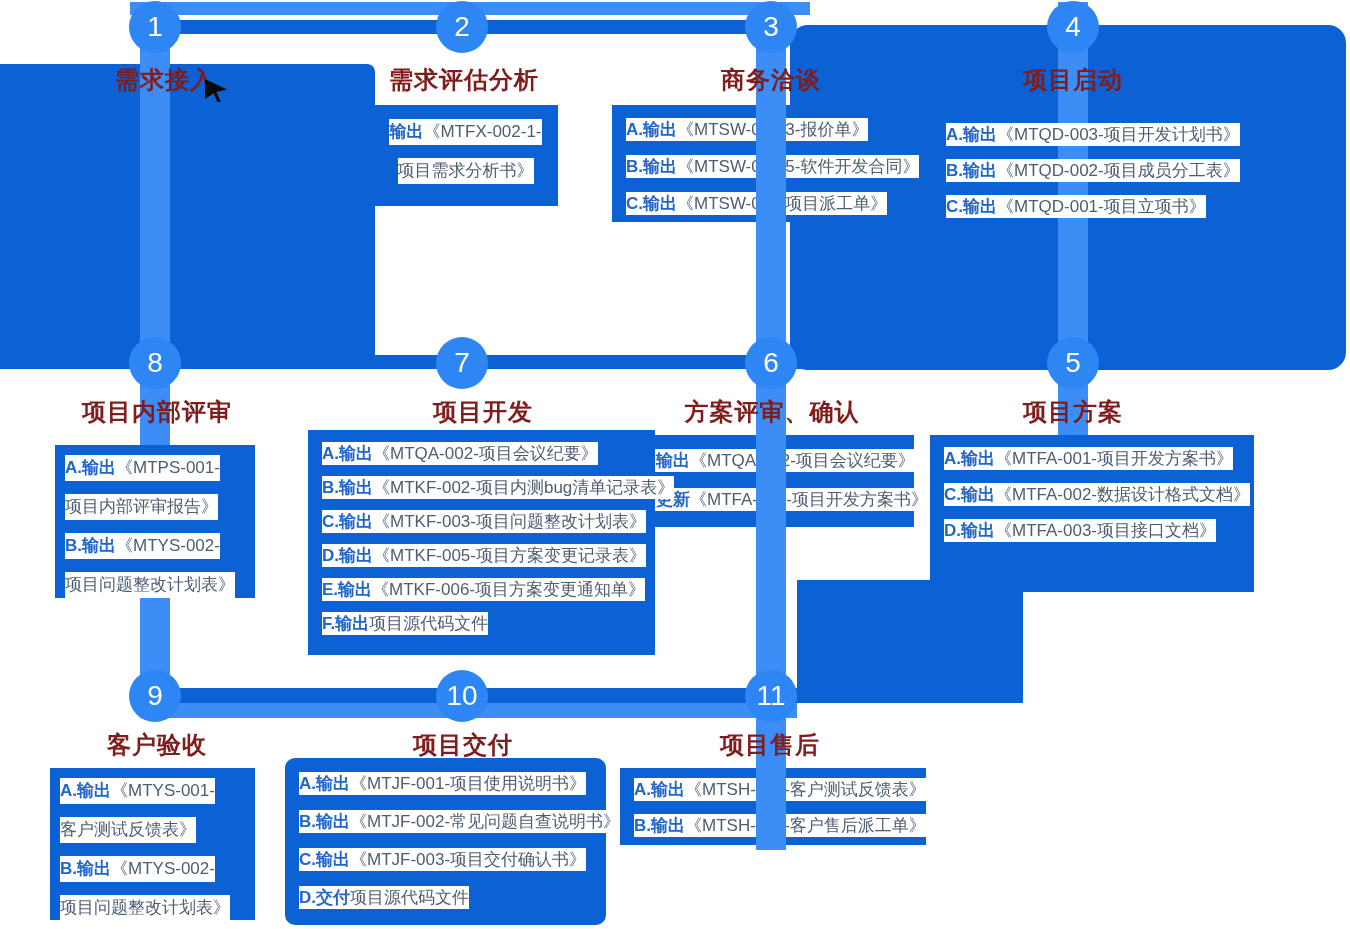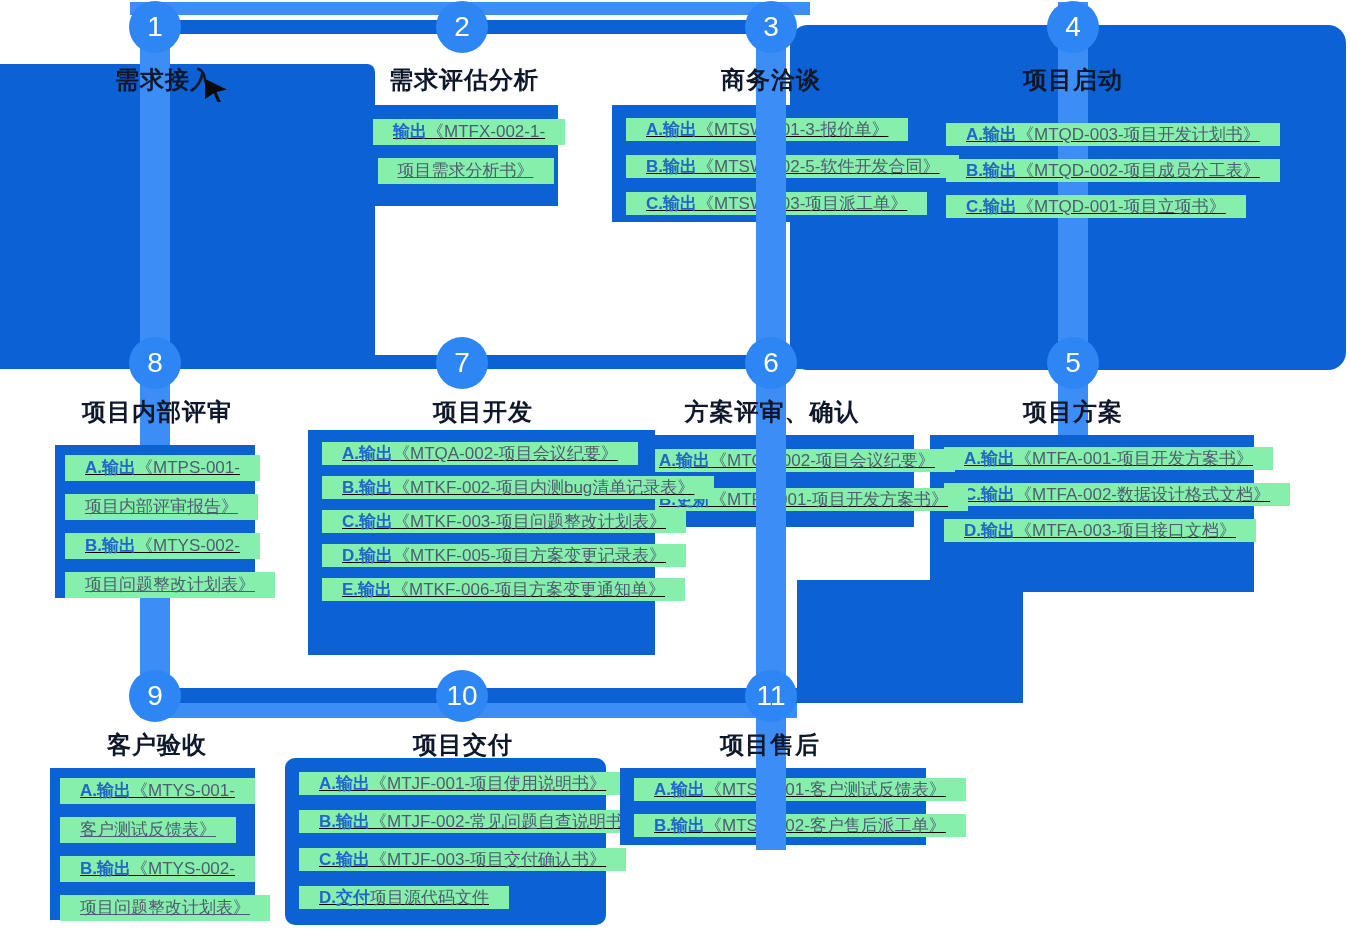--- a/index.html
+++ b/index.html
@@ -13,26 +13,26 @@
   .rect-right{border-radius:18px;}
   .rect-left{border-radius:0 8px 8px 0;}
 
   
   .circle{position:absolute;width:52px;height:52px;border-radius:50%;
           background:#2e86f4;color:#ffffff;font-size:28px;line-height:52px;
           text-align:center;z-index:6;}
 
   
   .title{position:absolute;width:250px;text-align:center;font-size:24px;
-         font-weight:bold;color:#0f172a;letter-spacing:1px;z-index:4;white-space:nowrap;}
+         font-weight:bold;color:#7f1d1d;letter-spacing:1px;z-index:4;white-space:nowrap;}
 
   
   .box{position:absolute;background:#0c61d4;z-index:3;}
   .item{font-size:17px;white-space:nowrap;line-height:22px;}
-  .hl{background:#86efac;padding:2px 20px;text-decoration:underline;}
+  .hl{background:#ffffff;padding:2px 0;}
   .pfx{color:#2166c8;font-weight:bold;}
   .doc{color:#4d5d72;}
   .wrap2 .hl{display:inline-block;margin-bottom:13px;}
 
   .box3 .item,.box7 .item,.box5 .item,.box6 .item,.box10 .item,.box11 .item,.box4 .item{display:block;}
   .box3{padding:14px 0 0 14px;} .box3 .item{margin-bottom:15px;}
   .box7{padding:13px 0 0 14px;margin-left:23px;} .box7 .item{margin-bottom:12px;}
   .box5{padding:13px 0 0 14px;} .box5 .item{margin-bottom:14px;}
   .box6{padding:15px 0 0 14px;} .box6 .item{margin-bottom:17px;}
   .box10{padding:15px 0 0 14px;border-radius:10px;} .box10 .item{margin-bottom:16px;}
@@ -121,20 +121,21 @@
     <div class="item"><span class="hl"><span class="pfx">A.输出</span><span class="doc">《MTQA-002-项目会议纪要》</span></span></div>
     <div class="item"><span class="hl"><span class="pfx">B.更新</span><span class="doc">《MTFA-001-项目开发方案书》</span></span></div>
   </div>
 
   <div class="box box7" style="left:285px;top:430px;width:333px;height:212px;">
     <div class="item"><span class="hl"><span class="pfx">A.输出</span><span class="doc">《MTQA-002-项目会议纪要》</span></span></div>
     <div class="item"><span class="hl"><span class="pfx">B.输出</span><span class="doc">《MTKF-002-项目内测bug清单记录表》</span></span></div>
     <div class="item"><span class="hl"><span class="pfx">C.输出</span><span class="doc">《MTKF-003-项目问题整改计划表》</span></span></div>
     <div class="item"><span class="hl"><span class="pfx">D.输出</span><span class="doc">《MTKF-005-项目方案变更记录表》</span></span></div>
     <div class="item"><span class="hl"><span class="pfx">E.输出</span><span class="doc">《MTKF-006-项目方案变更通知单》</span></span></div>
+    <div class="item"><span class="hl"><span class="pfx">F.输出</span><span class="doc">项目源代码文件</span></span></div>
   </div>
 
   <div class="box box8" style="left:55px;top:445px;width:190px;height:143px;">
     <div class="item wrap2">
       <span class="hl"><span class="pfx">A.输出</span><span class="doc">《MTPS-001-</span></span><br>
       <span class="hl doc">项目内部评审报告》</span>
     </div>
     <div class="item wrap2">
       <span class="hl"><span class="pfx">B.输出</span><span class="doc">《MTYS-002-</span></span><br>
       <span class="hl doc">项目问题整改计划表》</span>

